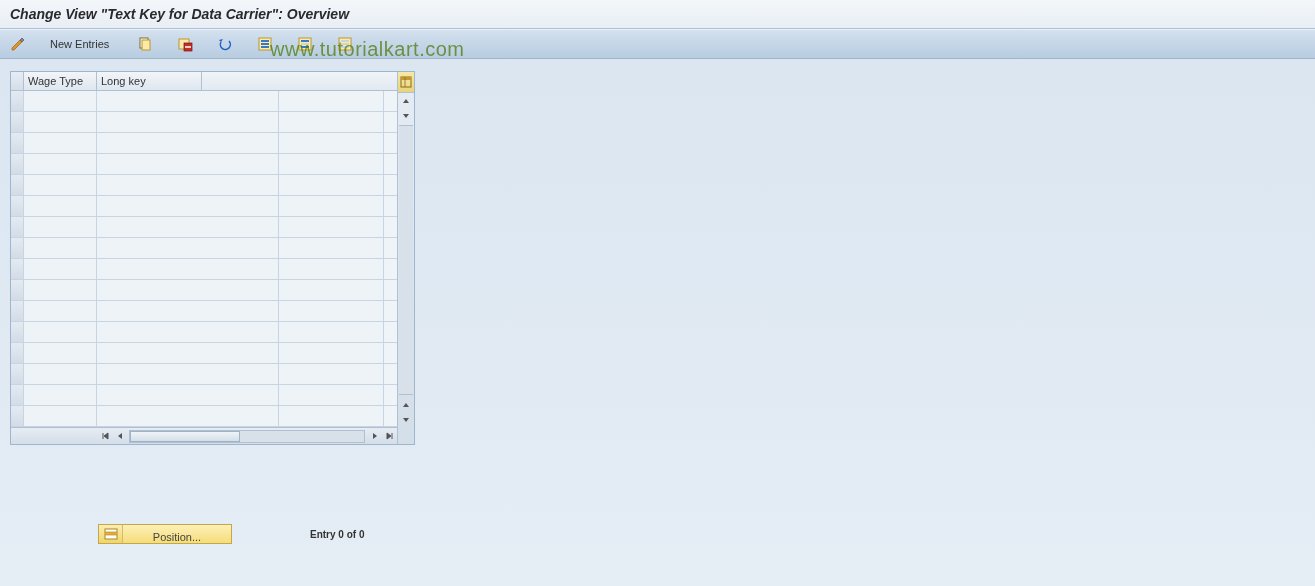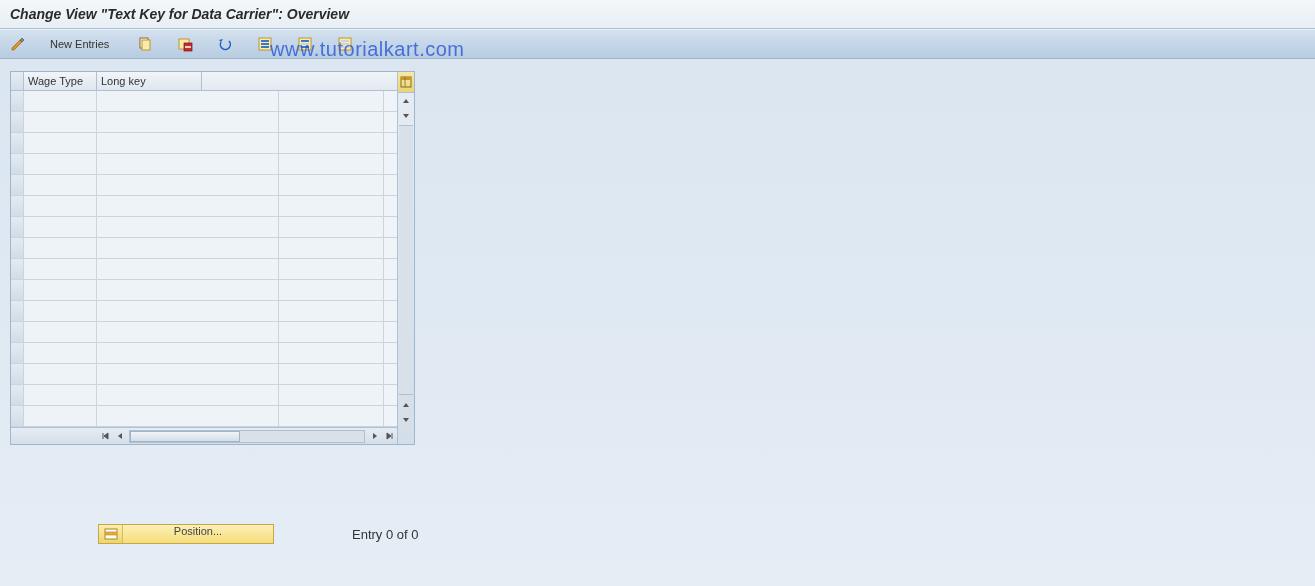--- a/index.html
+++ b/index.html
@@ -50,21 +50,21 @@
       font-size: 11px;
       color: #333;
       padding: 0 6px 0 2px;
       cursor: pointer;
     }
     .watermark {
       position: absolute;
       left: 270px;
       top: 38px;
       font-size: 20px;
-      color: #1d4ed8;
+      color: #4d7c0f;
       opacity: 0.75;
       letter-spacing: 0.5px;
       pointer-events: none;
       z-index: 10;
     }
     .content-area {
       padding: 12px 0 0 10px;
     }
     .table-container {
       display: flex;
@@ -194,22 +194,22 @@
     .footer-row {
       position: absolute;
       left: 98px;
       top: 524px;
       display: flex;
       align-items: center;
       gap: 8px;
     }
     .position-btn {
       display: flex;
-      align-items: flex-start;
-      width: 176px;
+      align-items: flex-end;
+      width: 134px;
       height: 20px;
       background: linear-gradient(to bottom, #fdf0b8 0%, #f5dd7a 100%);
       border: 1px solid #c4a848;
       cursor: pointer;
       font-size: 11px;
       color: #444;
     }
     .position-btn-icon{
       width:24px;
       height:100%;
@@ -217,23 +217,24 @@
       align-items:center;
       justify-content:center;
       border-right:1px solid #d4bc66;
       background: linear-gradient(to bottom, #fbeeb4 0%, #f0d56c 100%);
     }
     .position-btn-label{
       flex:1;
       text-align:center;
     }
     .entry-text {
-      font-size: 13px;
+      font-size: 10px;
       color: #333;
       margin-left: 70px;
+      font-weight: bold;
     }
     svg { display: block; }
   </style>
 </head>
 <body>
 
 <div class="title-bar">Change View "Text Key for Data Carrier": Overview</div>
 
 <div class="toolbar">
   <span class="toolbar-btn">

